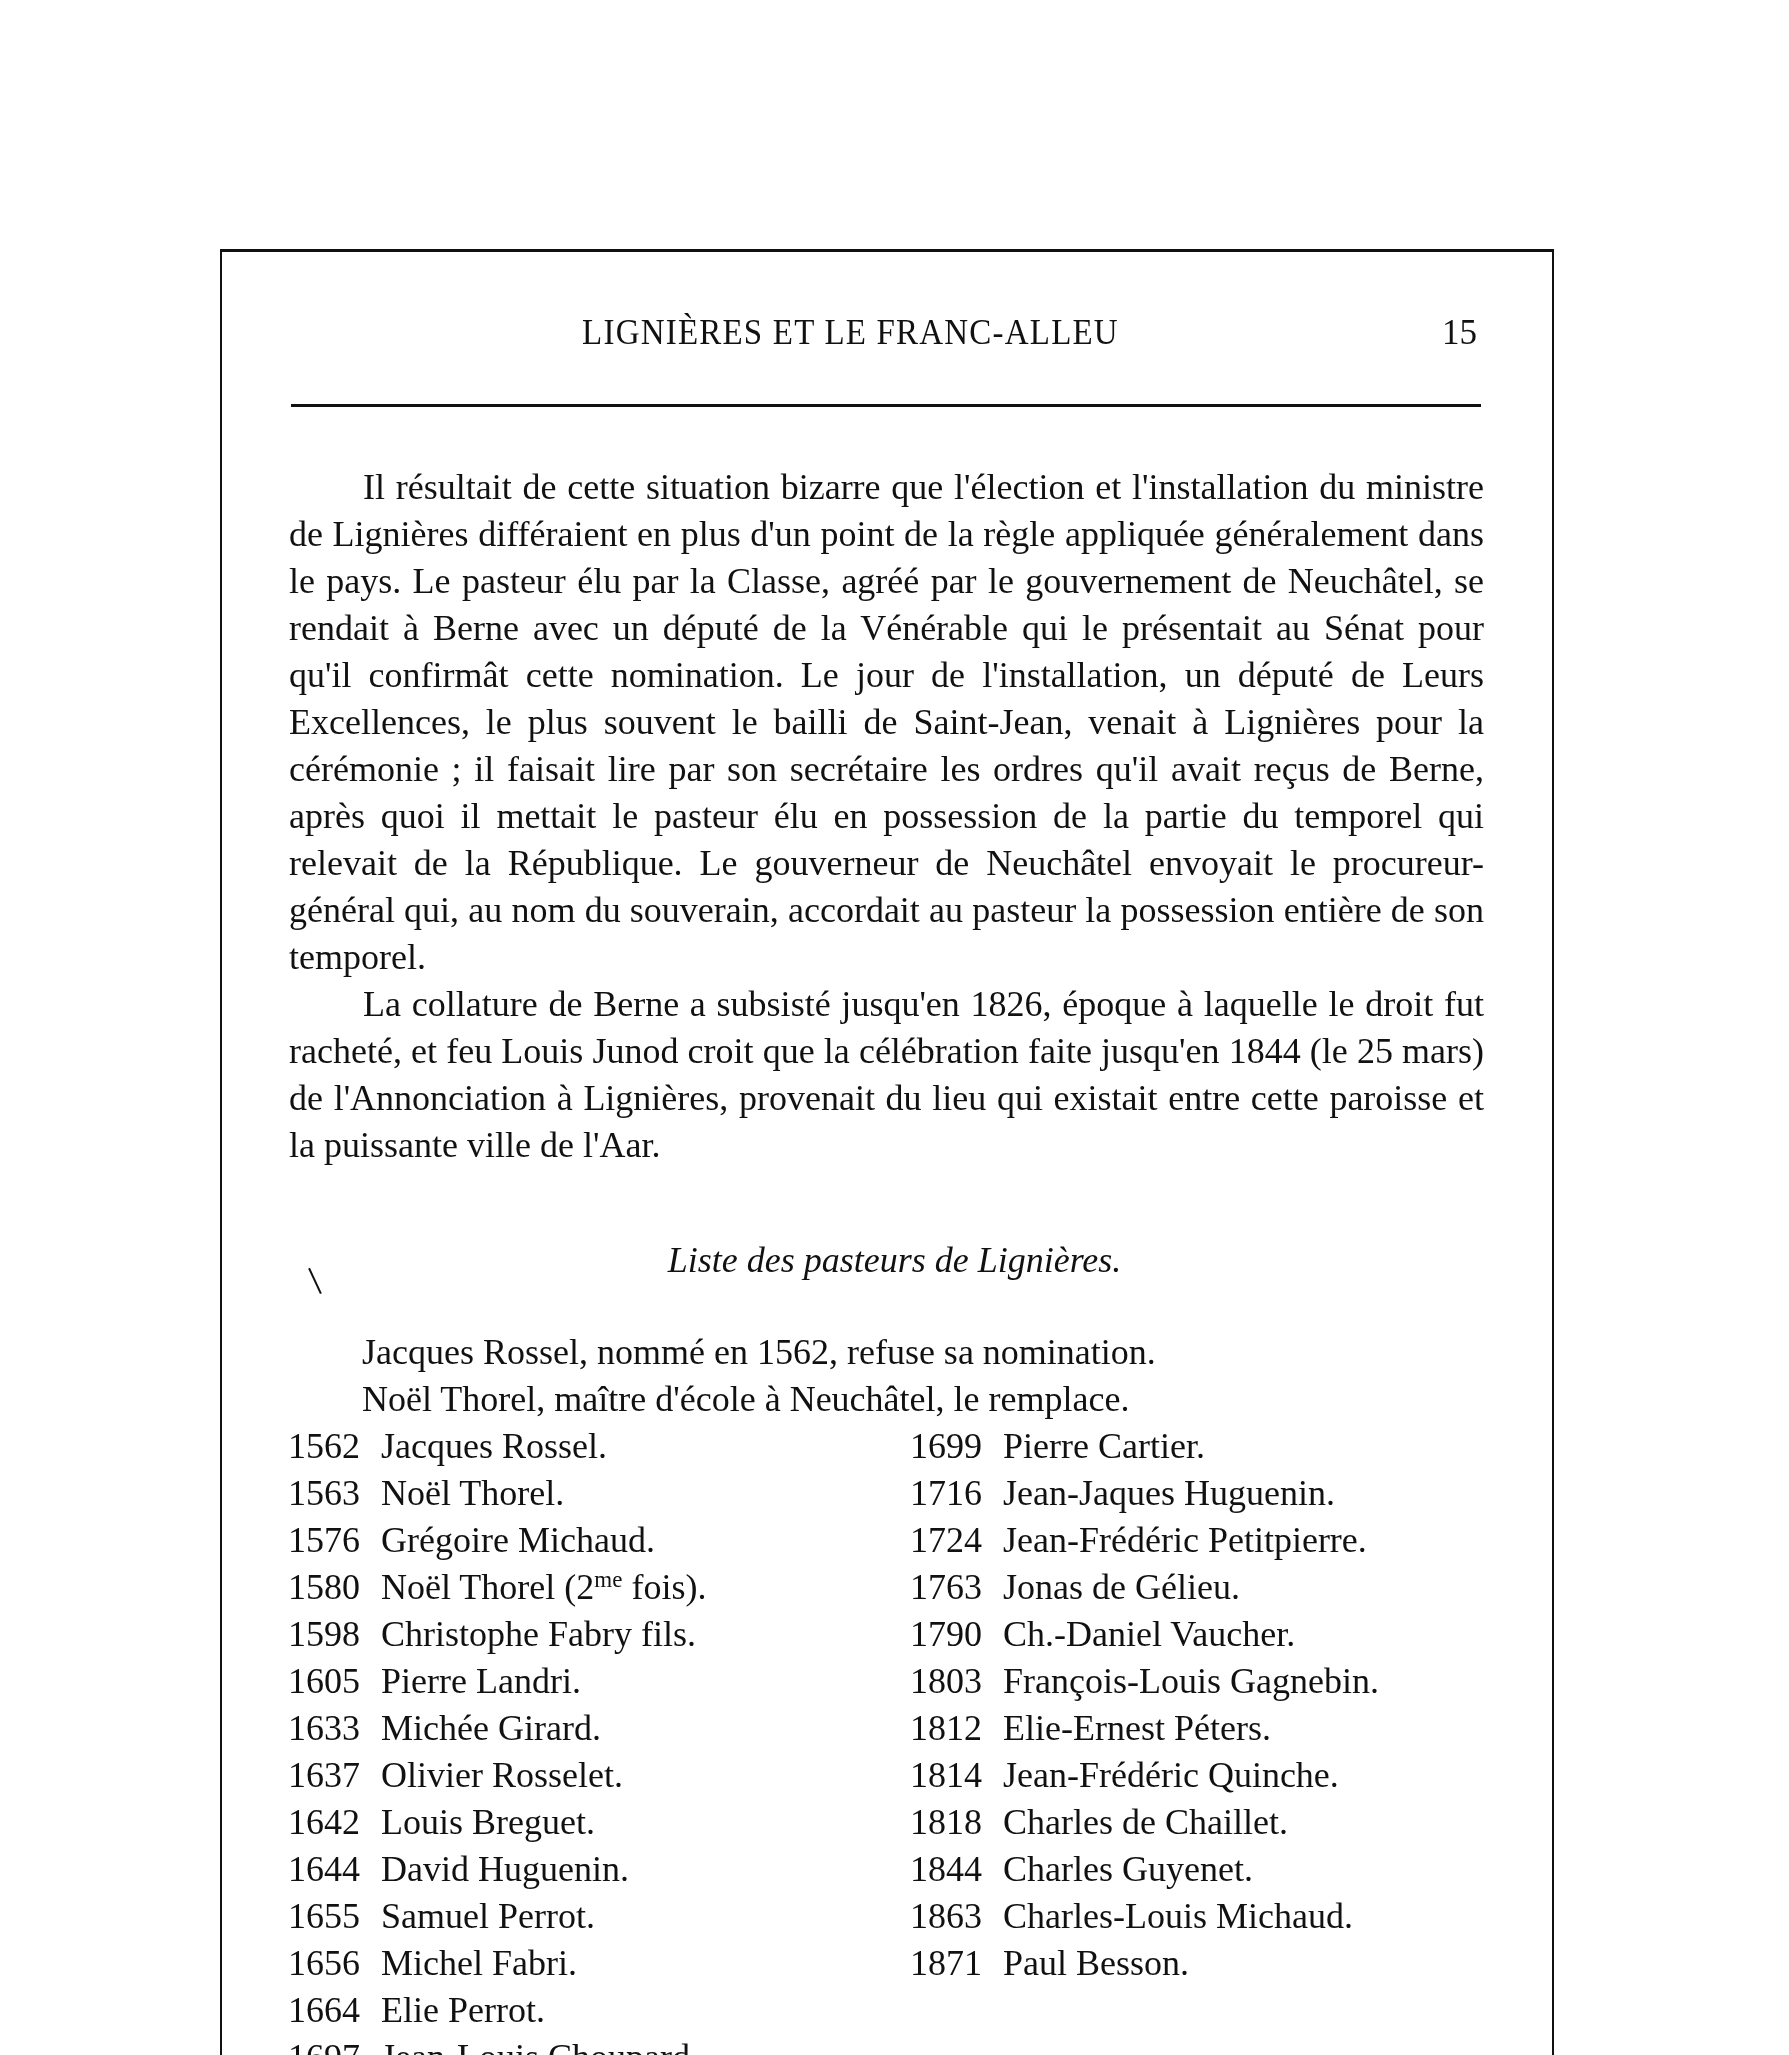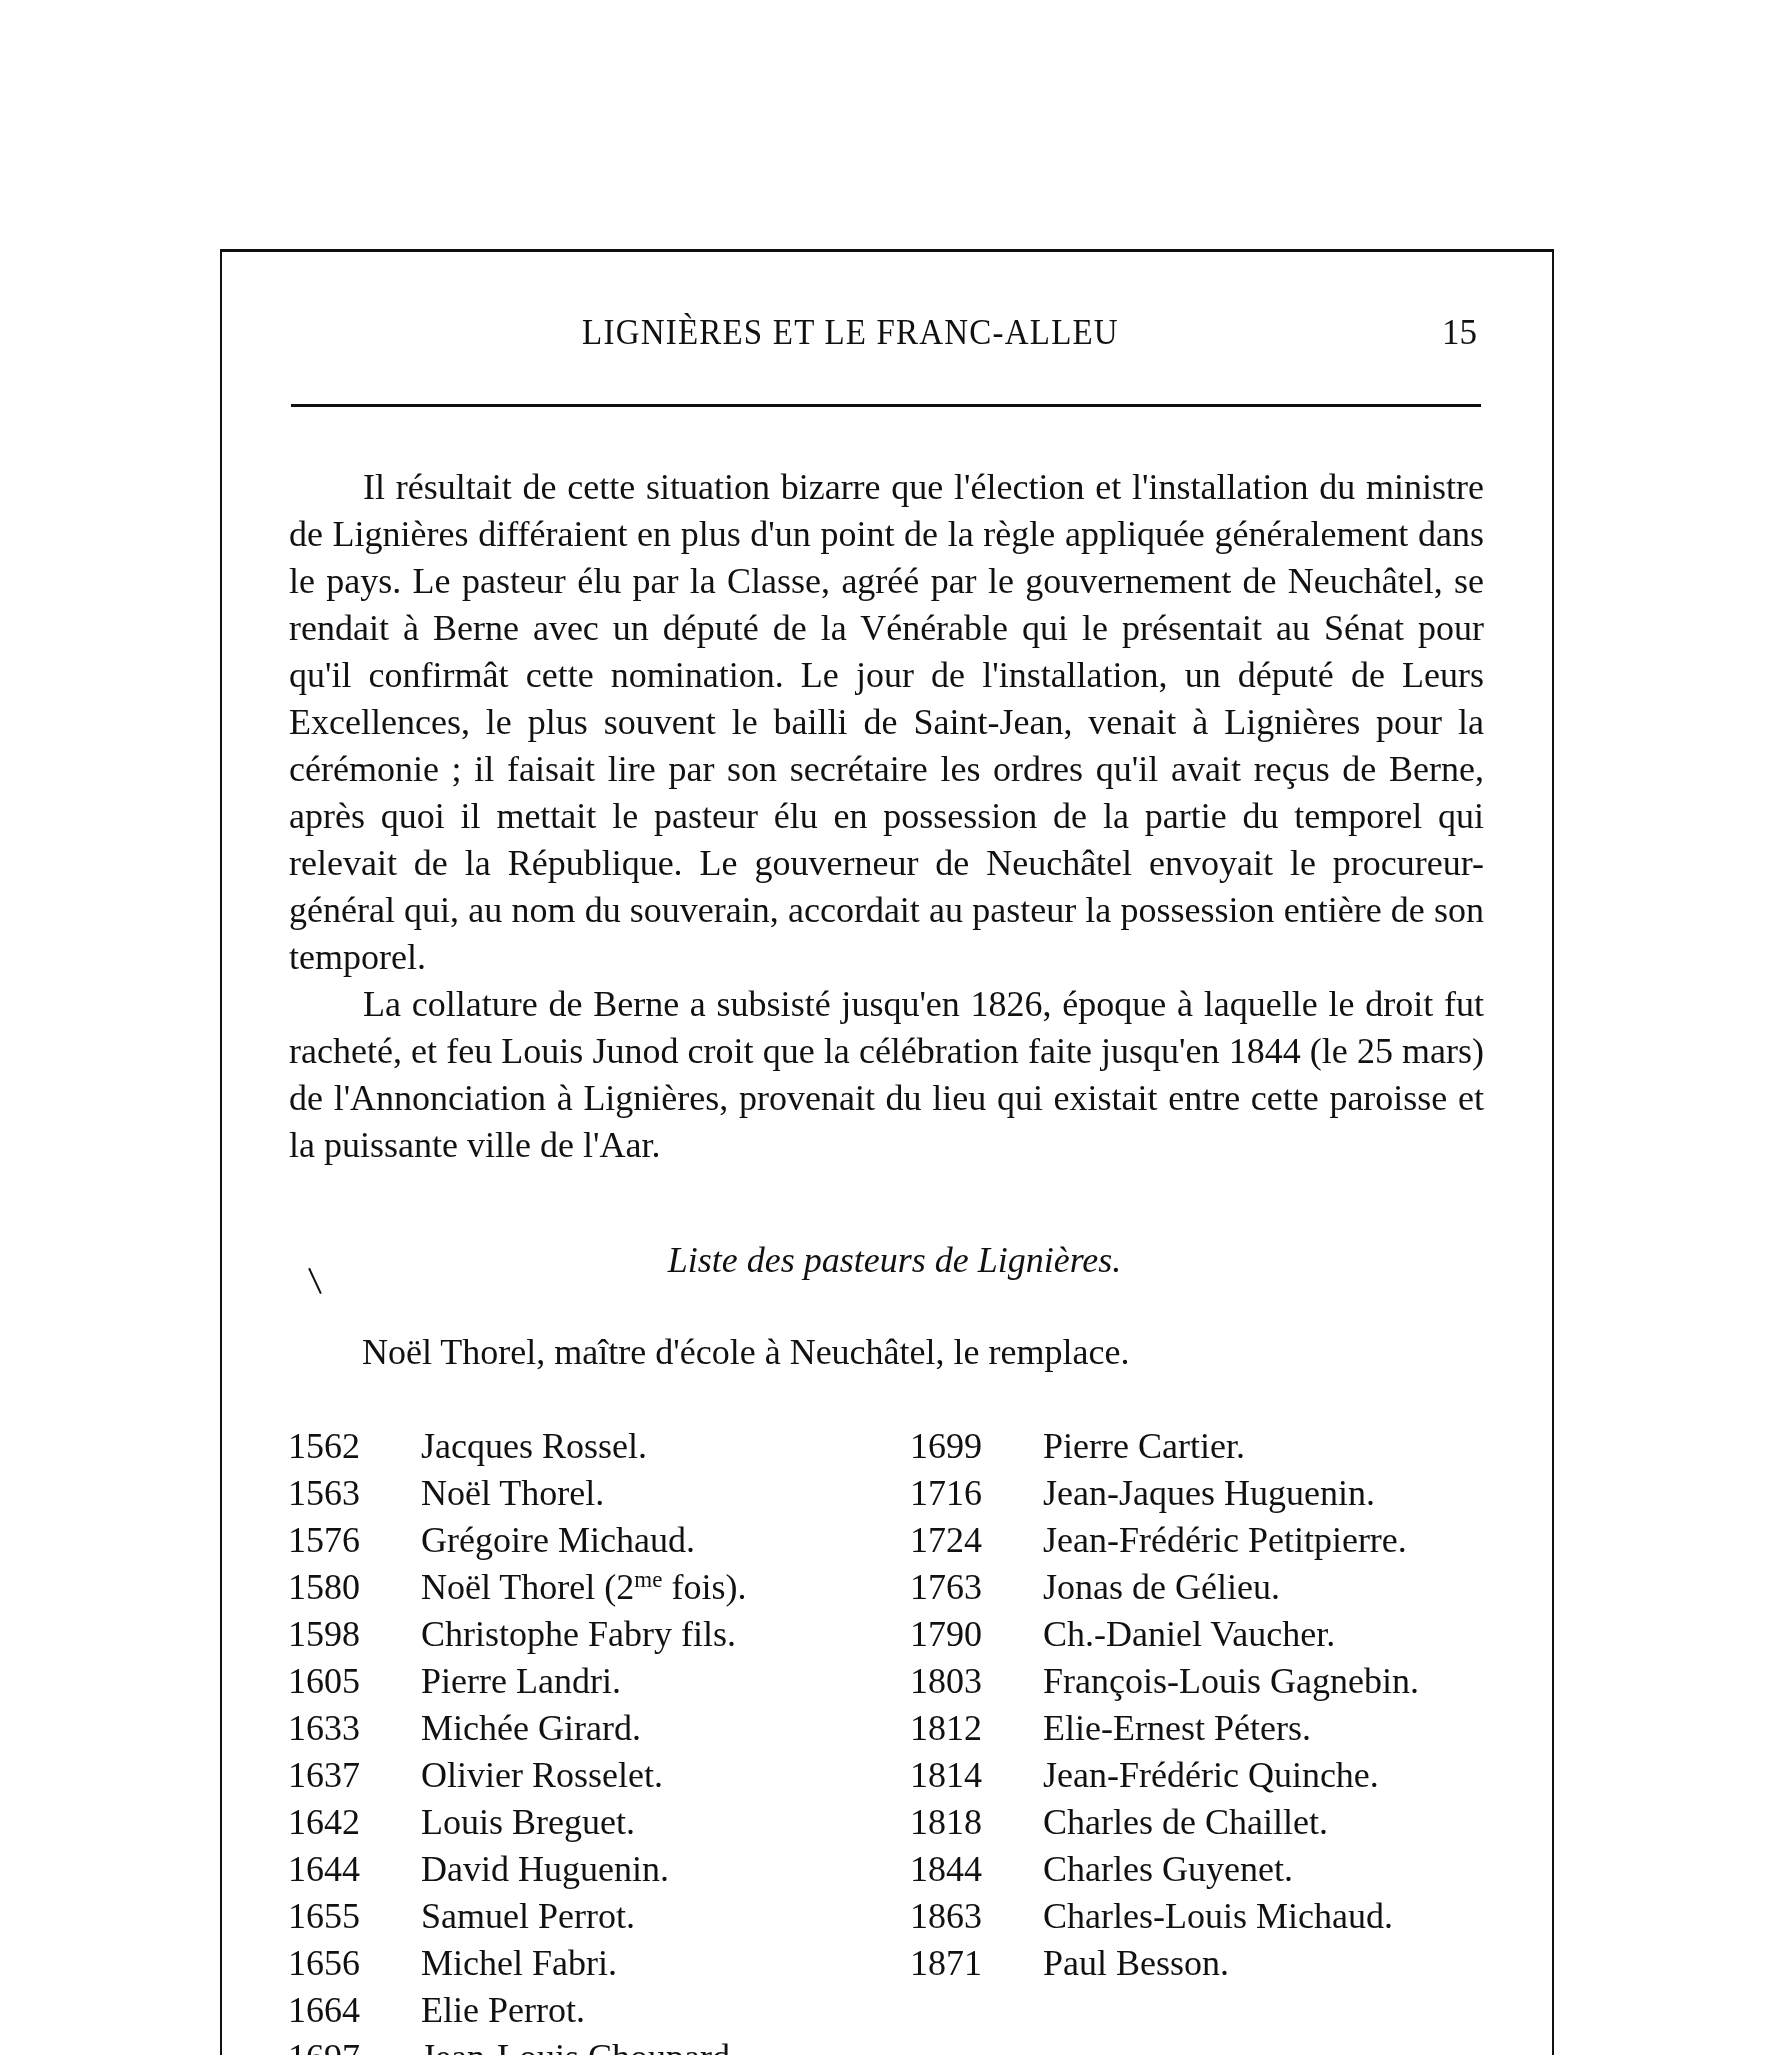--- a/index.html
+++ b/index.html
@@ -80,21 +80,21 @@
   .list-intro div { white-space: nowrap; }
   .pastor-col {
     position: absolute; top: 1423px;
     font-size: 36px;
     line-height: 47px;
   }
   .pastor-col.left { left: 288px; width: 596px; }
   .pastor-col.right { left: 910px; width: 576px; }
   .pastor-row { white-space: nowrap; height: 47px; }
   .pastor-year { display: inline-block; width: 93px; }
-  .pastor-name { display: inline-block; margin-left: 40px; }
+  .pastor-name { display: inline-block; }
   sup.ord { font-size: 23px; vertical-align: 12.3px; line-height: 0; }
 </style>
 </head>
 <body>
 
 <div class="frame-top"></div>
 <div class="frame-left"></div>
 <div class="frame-right"></div>
 
 <header class="running-head">
@@ -106,20 +106,21 @@
 <section class="body-text">
   <p>Il résultait de cette situation bizarre que l'élection et l'installation du ministre de Lignières différaient en plus d'un point de la règle appliquée généralement dans le pays. Le pasteur élu par la Classe, agréé par le gouvernement de Neuchâtel, se rendait à Berne avec un député de la Vénérable qui le présentait au Sénat pour qu'il confirmât cette nomination. Le jour de l'installation, un député de Leurs Excellences, le plus souvent le bailli de Saint-Jean, venait à Lignières pour la cérémonie ; il faisait lire par son secrétaire les ordres qu'il avait reçus de Berne, après quoi il mettait le pasteur élu en possession de la partie du temporel qui relevait de la République. Le gouverneur de Neuchâtel envoyait le procureur-général qui, au nom du souverain, accordait au pasteur la possession entière de son temporel.</p>
   <p>La collature de Berne a subsisté jusqu'en 1826, époque à laquelle le droit fut racheté, et feu Louis Junod croit que la célébration faite jusqu'en 1844 (le 25 mars) de l'Annonciation à Lignières, provenait du lieu qui existait entre cette paroisse et la puissante ville de l'Aar.</p>
 </section>
 
 <div class="stray-mark"></div>
 
 <h2 class="list-title" style="margin:8px;font-weight:normal;">Liste des pasteurs de Lignières.</h2>
 
 <div class="list-intro">
+  <div>Jacques Rossel, nommé en 1562, refuse sa nomination.</div>
   <div>Noël Thorel, maître d'école à Neuchâtel, le remplace.</div>
 </div>
 
 <div class="pastor-col left">
   <div class="pastor-row"><span class="pastor-year">1562</span><span class="pastor-name">Jacques Rossel.</span></div>
   <div class="pastor-row"><span class="pastor-year">1563</span><span class="pastor-name">Noël Thorel.</span></div>
   <div class="pastor-row"><span class="pastor-year">1576</span><span class="pastor-name">Grégoire Michaud.</span></div>
   <div class="pastor-row"><span class="pastor-year">1580</span><span class="pastor-name"><span>Noël Thorel (2</span><sup class="ord">me</sup><span> fois).</span></span></div>
   <div class="pastor-row"><span class="pastor-year">1598</span><span class="pastor-name">Christophe Fabry fils.</span></div>
   <div class="pastor-row"><span class="pastor-year">1605</span><span class="pastor-name">Pierre Landri.</span></div>

